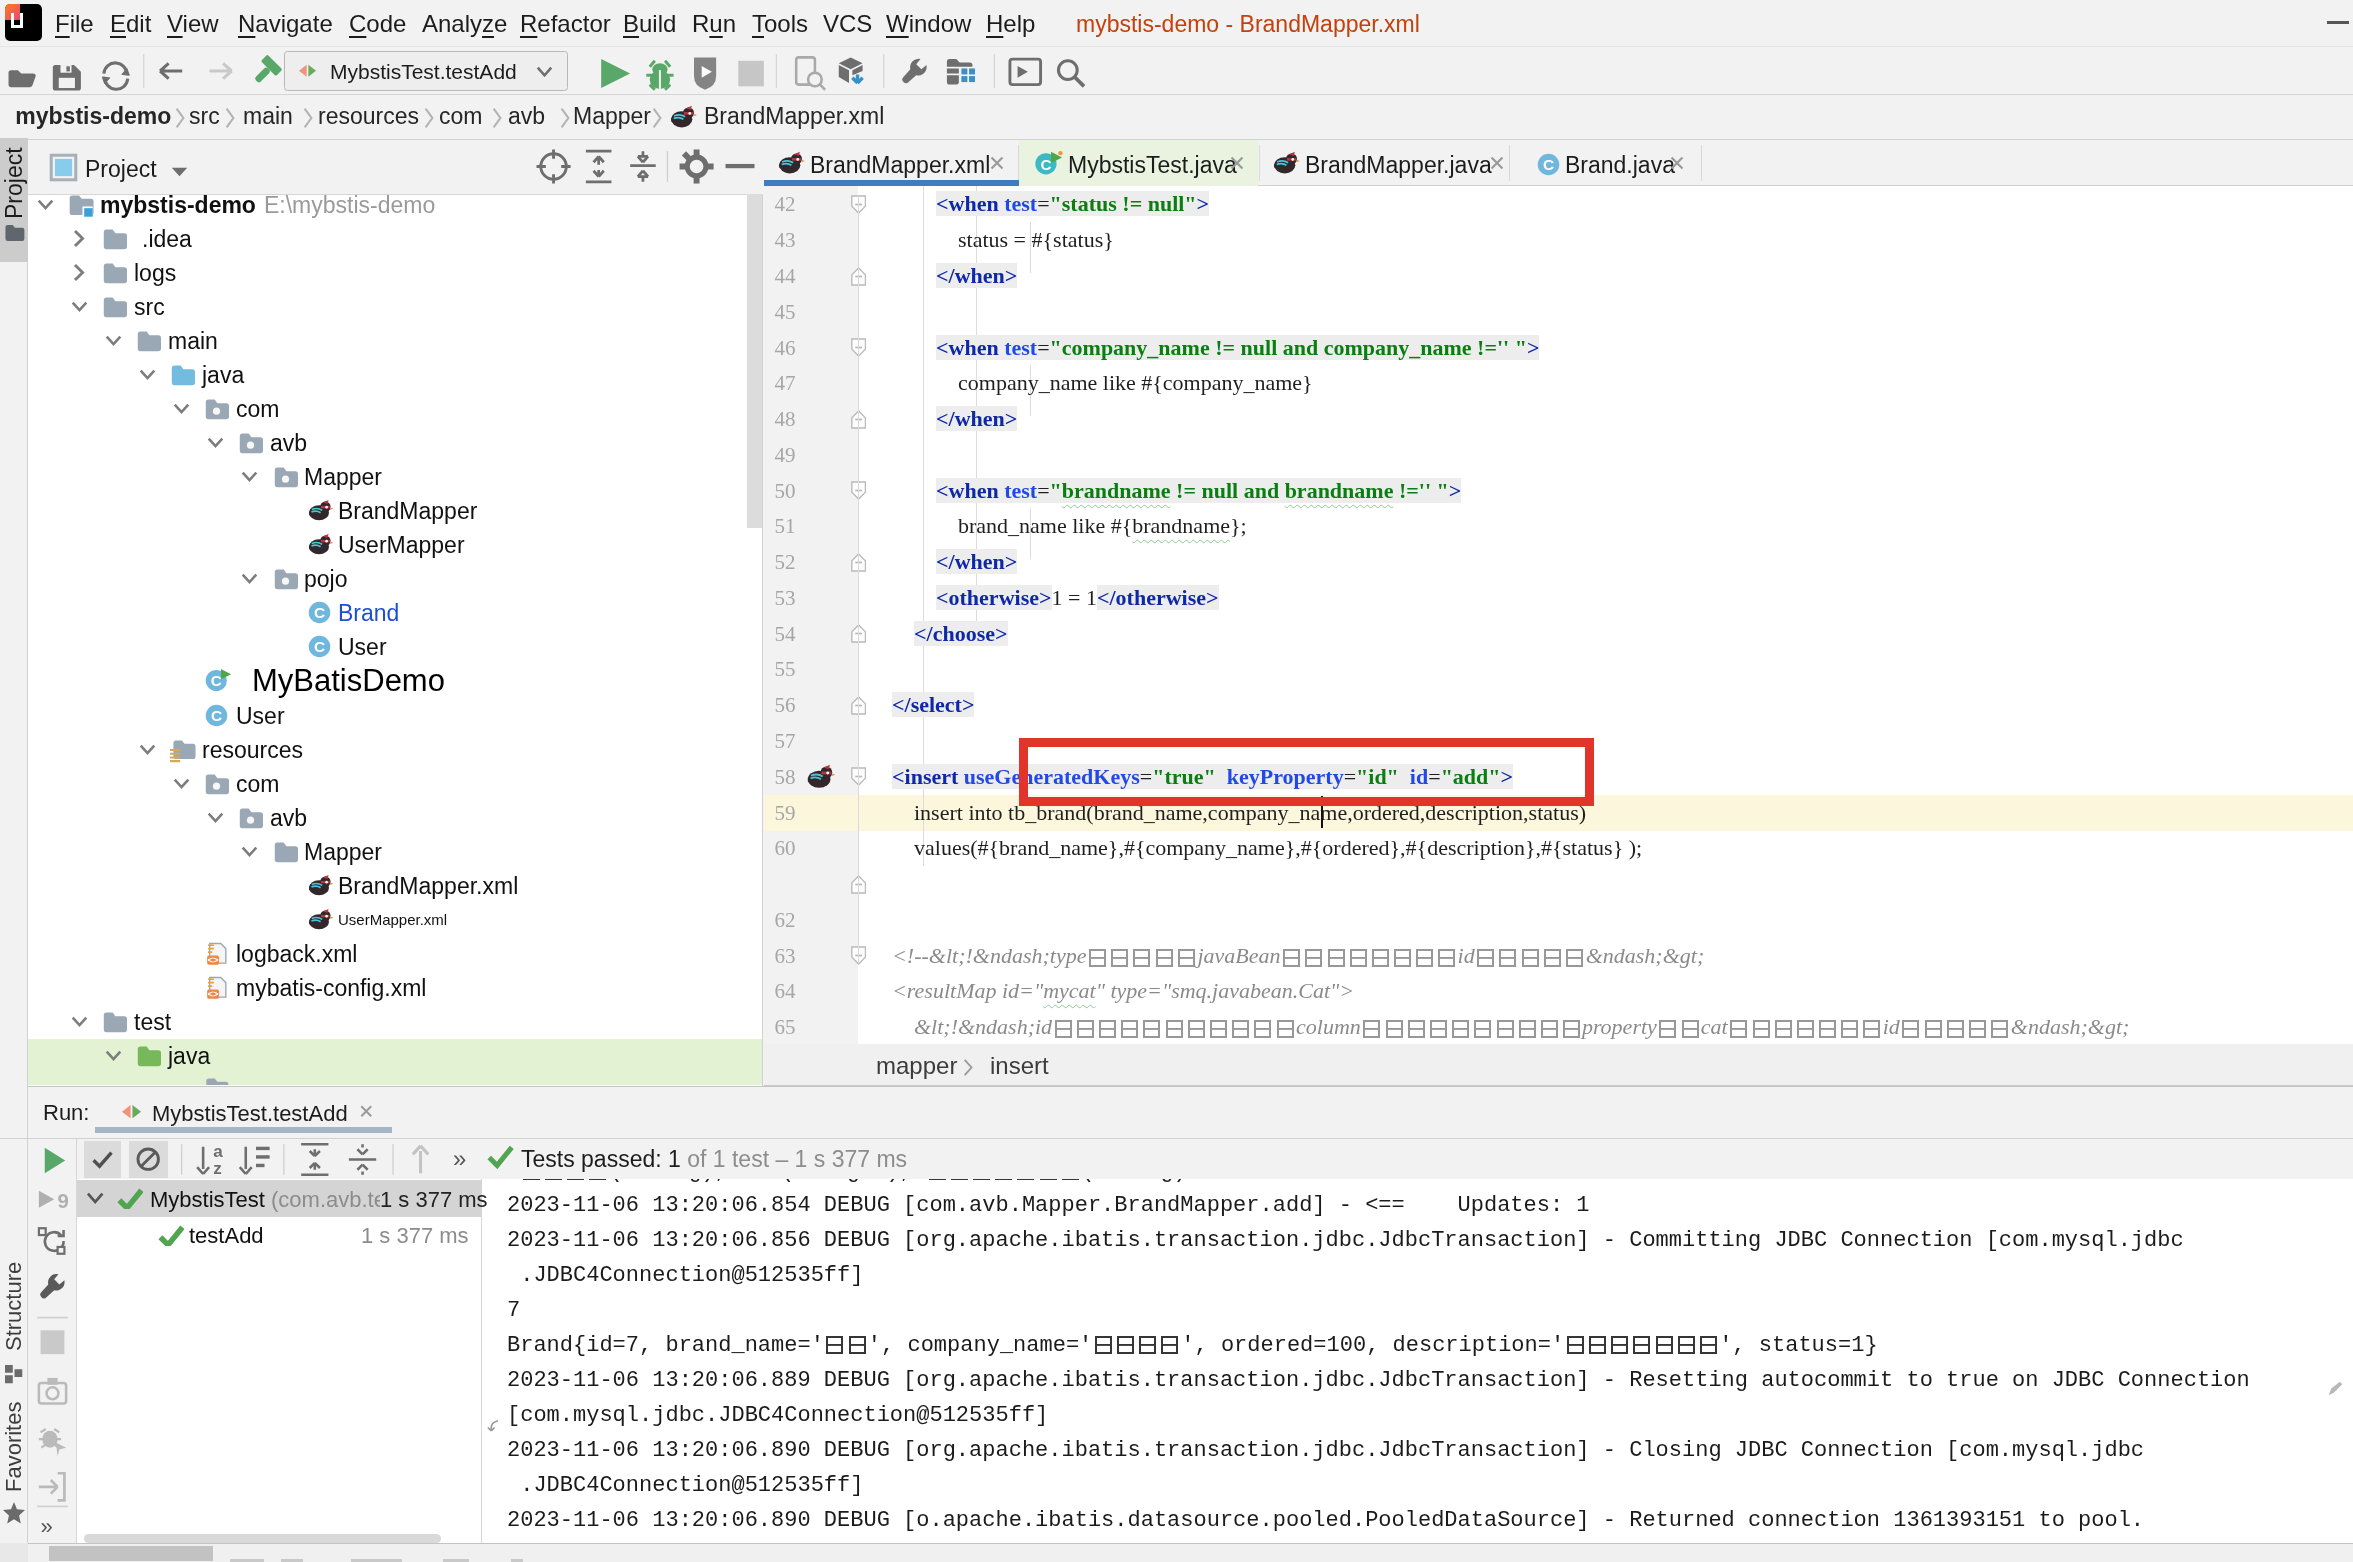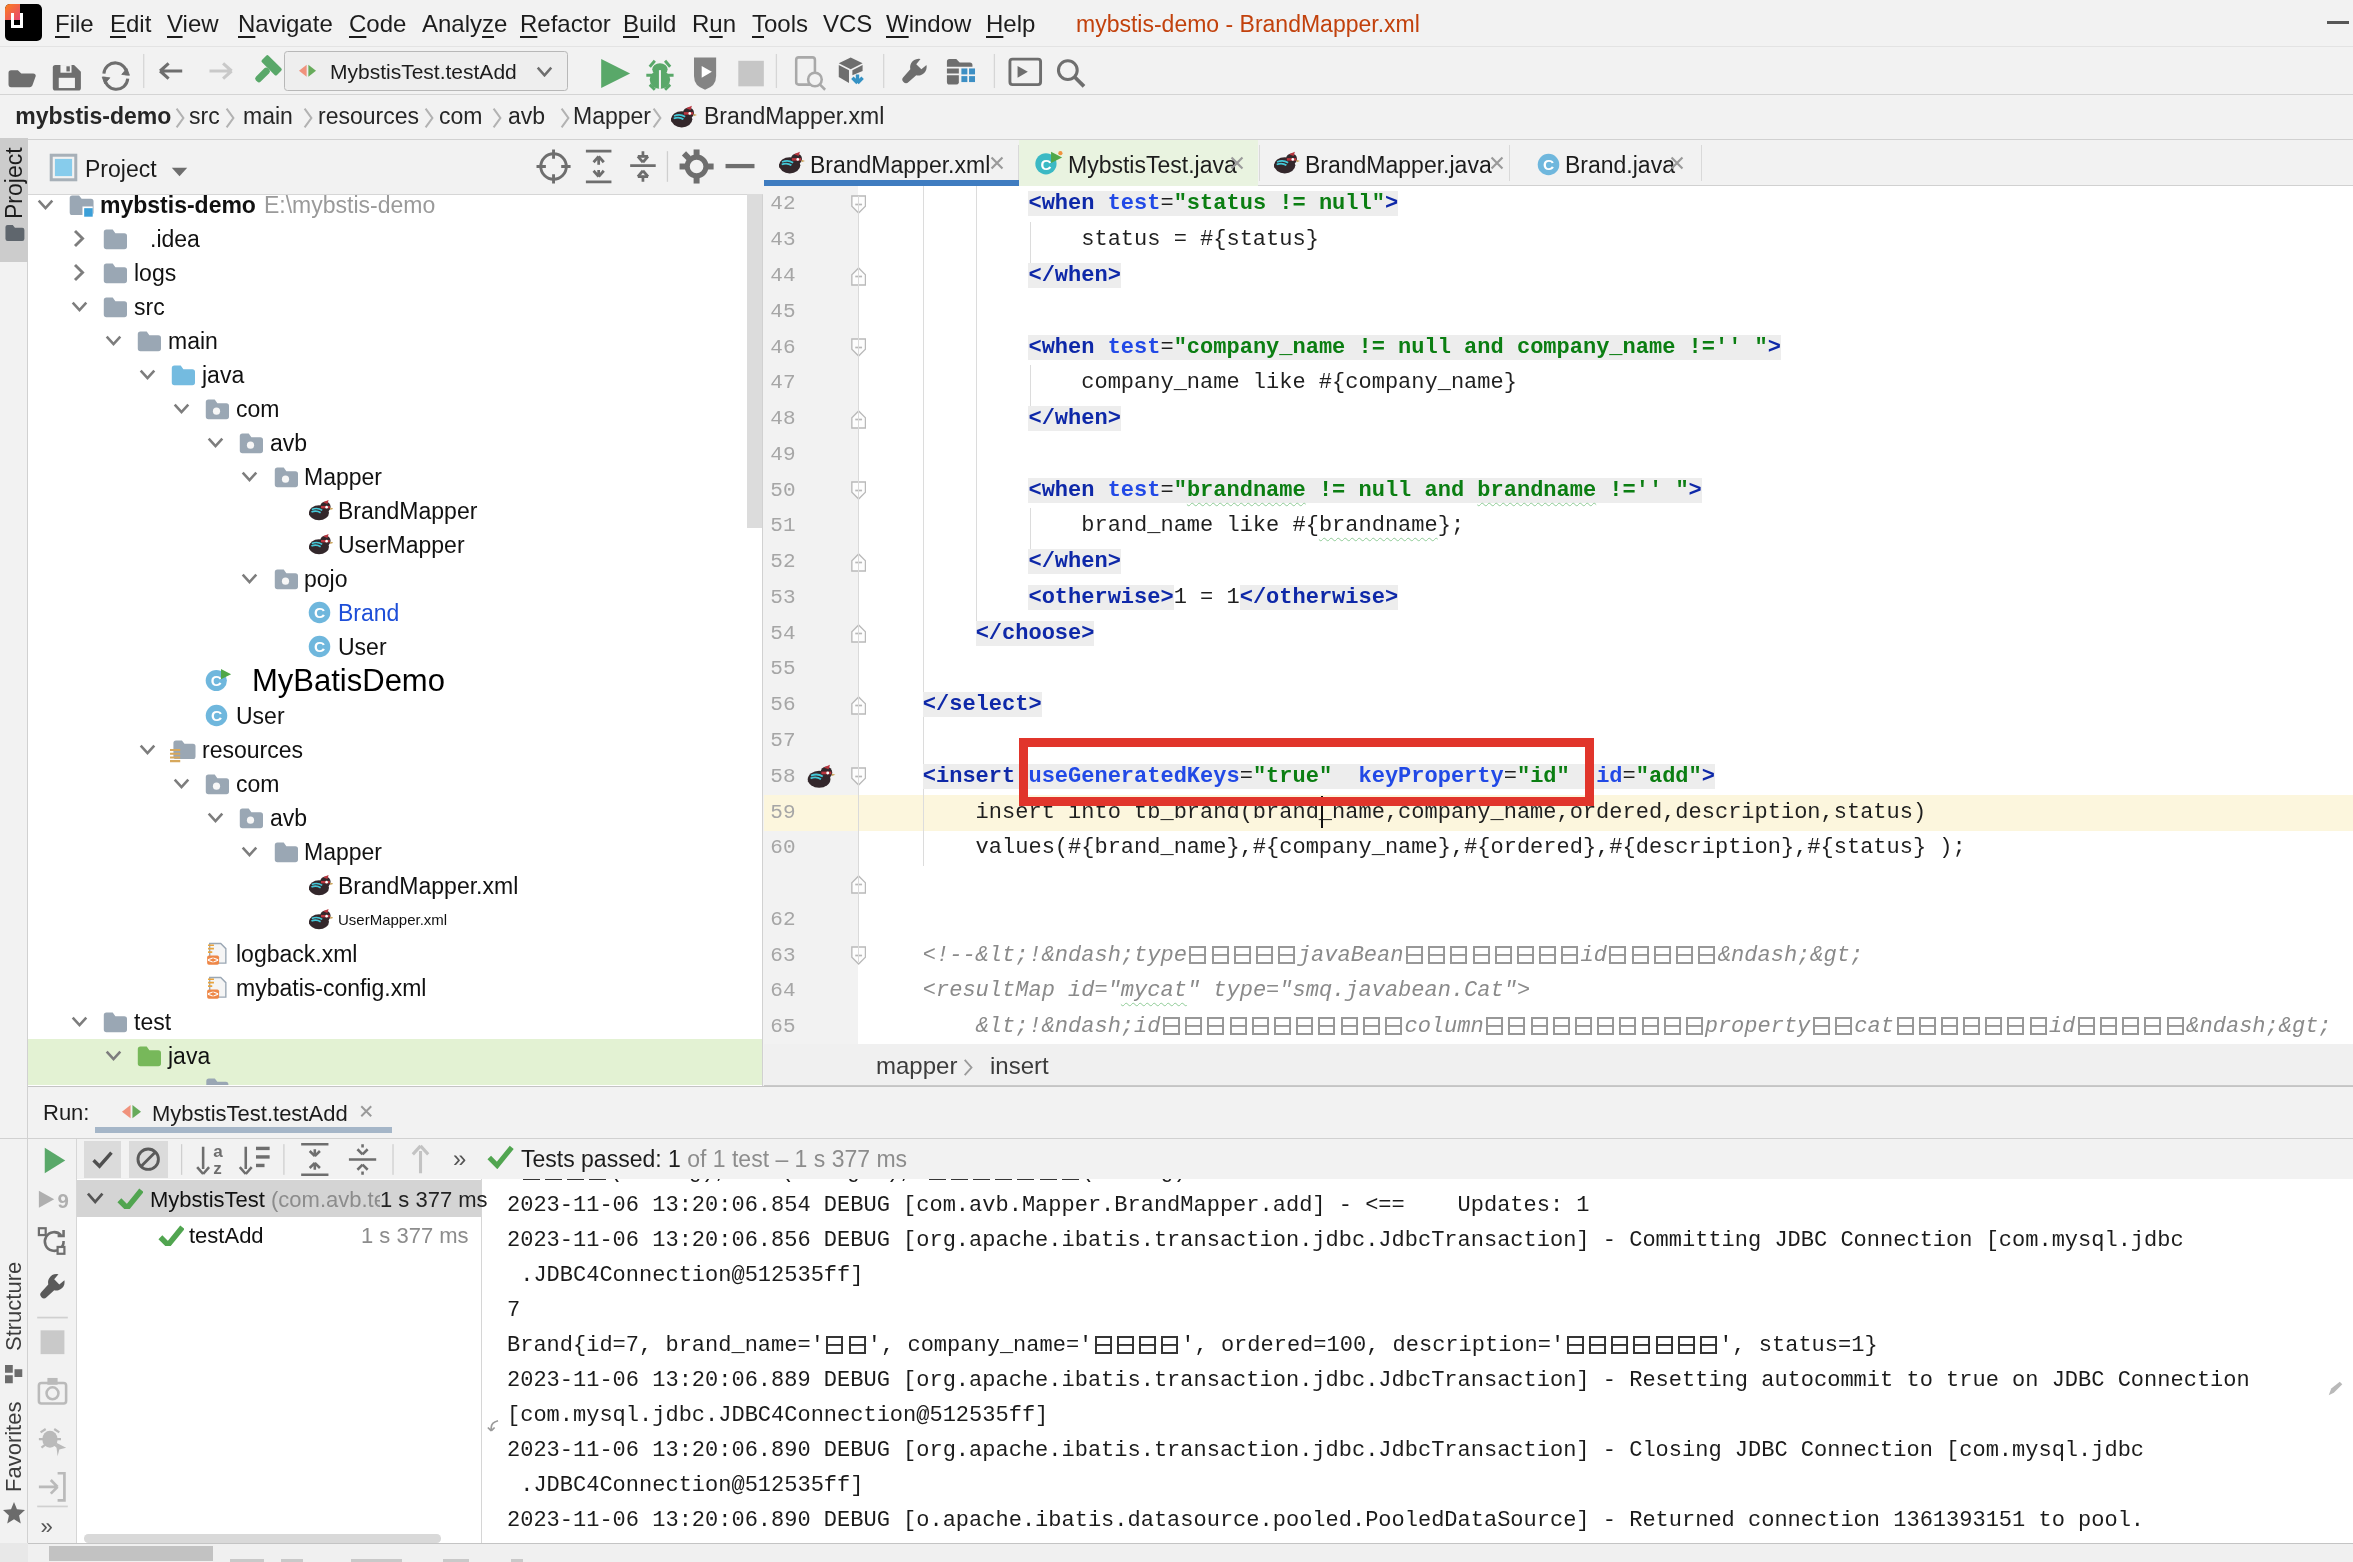--- a/index.html
+++ b/index.html
@@ -7,21 +7,21 @@
 #pg{position:relative;width:2354px;height:1563px;overflow:hidden}
 .a{position:absolute}
 svg{display:block}
 
 .tg{color:#0e28a8;font-weight:bold}
 .at{color:#2149e6;font-weight:bold}
 .vl{color:#0b7e12;font-weight:bold}
 .cm{color:#8a8a8a;font-style:italic}
 .tb{background:#ededed}
 .wav{text-decoration:underline wavy #8fcb96;text-decoration-thickness:1.3px;text-underline-offset:6px;text-decoration-skip-ink:none}
-.cl{position:absolute;left:764px;width:1356px;height:36px;font-family:Liberation Mono, monospace;font-size:22px;line-height:36px;white-space:pre;color:#1f1f1f}
+.cl{position:absolute;left:764px;width:1356px;height:36px;font-family:Liberation Serif, serif;font-size:22px;line-height:36px;white-space:pre;color:#1f1f1f}
 .cl .num{position:absolute;left:0;top:0;width:31.5px;text-align:right;color:#a6a6a6;font-size:21px}
 .cl .cd{position:absolute;left:106px;top:0}
 .crow{position:absolute;left:507px;height:35px;font-family:"Liberation Mono",monospace;font-size:22px;line-height:35px;white-space:pre;color:#1b1b1b}
 .cjk{display:inline-block;overflow:hidden;vertical-align:bottom;height:35px;line-height:35px;white-space:nowrap}
 .cjke{display:inline-block;overflow:hidden;vertical-align:bottom;height:36px;line-height:36px;white-space:nowrap}
 .cjk i,.cjke i{display:inline-block;width:17px;height:18px;border:2px solid currentColor;margin:0 2.6px;box-sizing:border-box;background:linear-gradient(currentColor,currentColor) center/100% 1.9px no-repeat;opacity:.88;vertical-align:middle;font-style:normal}
 .mn{font-size:24px;color:#1c1c1c}
 .mn u{text-decoration-thickness:1.7px;text-underline-offset:4.3px}
 </style></head><body>
 <div id="pg">
@@ -253,21 +253,21 @@
       <rect x="19" y="19" width="10" height="10" fill="#3b9fd8"></rect>
     </svg>
     <div class="a" style="left:100px;top:192px;font-size:23px;line-height:26.4px;font-weight:bold;color:#111">mybstis-demo</div>
     <div class="a" style="left:264px;top:192px;font-size:23px;line-height:26.4px;color:#9a9a9a">E:\mybstis-demo</div>
     <svg class="a" style="left:72px;top:229px" width="13.6" height="19" viewBox="0 0 14 20">
       <path d="M3 2 L11 10 L3 18" stroke="#7d7d7d" stroke-width="3" fill="none"></path>
     </svg>
     <svg class="a" style="left:102px;top:226px" width="25" height="25" viewBox="0 0 28 28">
       <use href="#foldr"></use>
     </svg>
-    <div class="a" style="left:150px;top:226px;font-size:23px;line-height:26.4px;color:#111">.idea</div>
+    <div class="a" style="left:142px;top:226px;font-size:23px;line-height:26.4px;color:#111">.idea</div>
     <svg class="a" style="left:72px;top:263px" width="13.6" height="19" viewBox="0 0 14 20">
       <path d="M3 2 L11 10 L3 18" stroke="#7d7d7d" stroke-width="3" fill="none"></path>
     </svg>
     <svg class="a" style="left:102px;top:260px" width="25" height="25" viewBox="0 0 28 28">
       <use href="#foldr"></use>
     </svg>
     <div class="a" style="left:134px;top:260px;font-size:23px;line-height:26.4px;color:#111">logs</div>
     <svg class="a" style="left:70px;top:300px" width="19" height="13.6" viewBox="0 0 20 16">
       <path d="M2 3 L10 12 L18 3" stroke="#7d7d7d" stroke-width="3" fill="none"></path>
     </svg>

